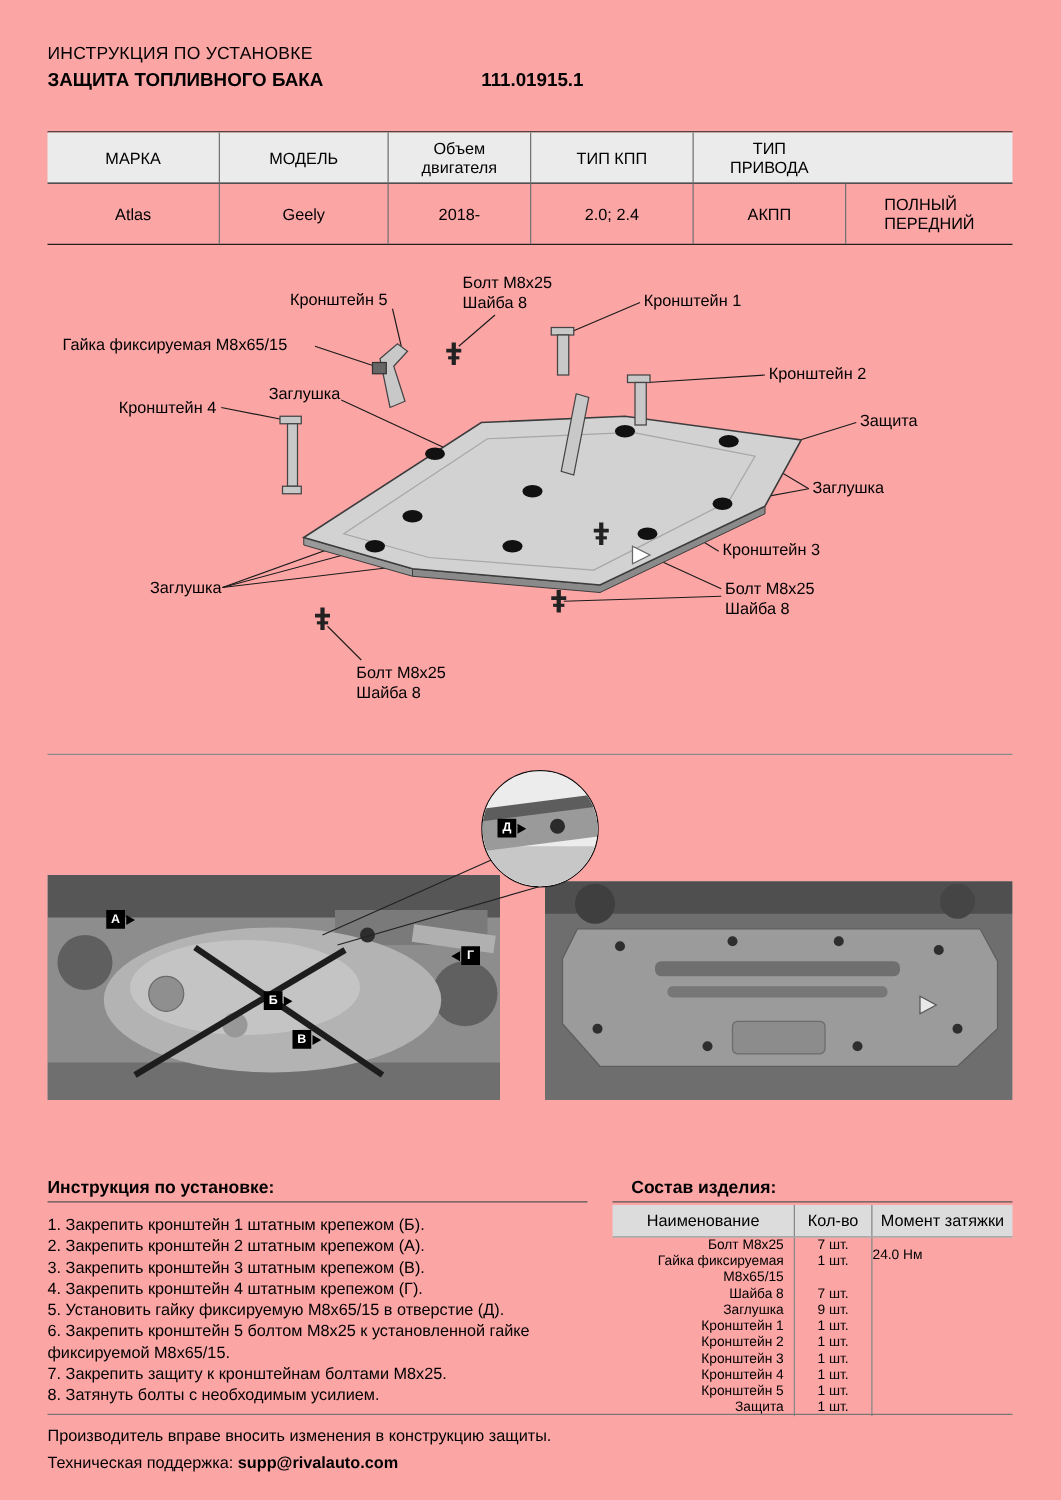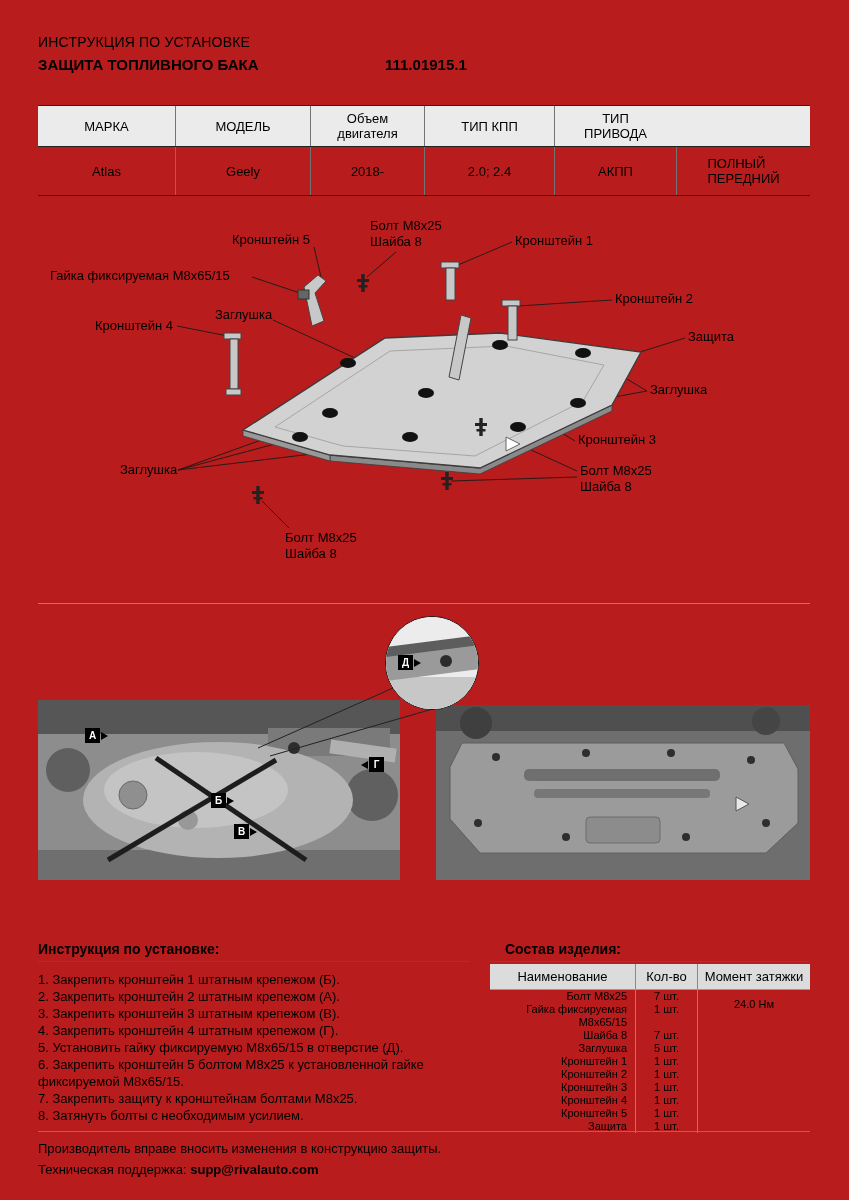--- a/index.html
+++ b/index.html
@@ -1,18 +1,18 @@
 <!DOCTYPE html>
 <html lang="ru"><head>
 <meta charset="utf-8">
 <style>
   *{margin:0;padding:0;box-sizing:border-box}
   html,body{background:#fff}
   body{font-family:"Liberation Sans",sans-serif;color:#000;width:849px}
-  .page{position:relative;width:849px;height:1200px;background:#b91c1c;overflow:hidden}
+  .page{position:relative;width:849px;height:1200px;background:#fca5a5;overflow:hidden}
   .abs{position:absolute}
   .pre{white-space:pre-line}
   .b{font-weight:bold}
 
   
   .hdr1{left:38px;top:34px;font-size:14px;letter-spacing:.2px}
   .hdr2{left:38px;top:56px;font-size:15px;font-weight:bold}
   .hdrnum{left:385px;top:56px;font-size:15px;font-weight:bold}
 
   
@@ -50,21 +50,21 @@
   .parts-hd{left:505px;top:941px;font-size:14px;font-weight:bold}
   .parts-hr{left:490px;top:961px;width:320px;height:1px;background:#555}
   .parts{left:490px;top:964px;width:320px}
   .parts-head{display:grid;grid-template-columns:145px 62px 113px;background:#dcdcdc;border-bottom:1px solid #999}
   .parts-head div{font-size:13px;text-align:center;padding:5px 2px;border-left:1px solid #888}
   .parts-head div:first-child{border-left:none}
   .parts-body{display:flex}
   .parts-grid{display:grid;grid-template-columns:145px 62px;width:207px}
   .pname{font-size:11px;line-height:13px;text-align:right;padding:0 8px 0 2px}
   .pqty{font-size:11px;line-height:13px;text-align:center;border-left:1px solid #888}
-  .ptorque{width:113px;border-left:1px solid #888;font-size:11px;text-align:center;padding-top:8px}
+  .ptorque{width:113px;border-left:1px solid #888;font-size:11px;padding-top:8px}
 
   
   .foot-hr{left:38px;top:1131px;width:772px;height:1px;background:#777}
   .foot1{left:38px;top:1141px;font-size:13px}
   .foot2{left:38px;top:1162px;font-size:13px}
 </style>
 </head>
 <body>
 
 <div class="page">
@@ -294,21 +294,21 @@
           <div class="pname">Болт М8х25</div>
           <div class="pqty">7 шт.</div>
 
           <div class="pname">Гайка фиксируемая М8х65/15</div>
           <div class="pqty">1 шт.</div>
 
           <div class="pname">Шайба 8</div>
           <div class="pqty">7 шт.</div>
 
           <div class="pname">Заглушка</div>
-          <div class="pqty">5 шт.</div>
+          <div class="pqty">9 шт.</div>
 
           <div class="pname">Кронштейн 1</div>
           <div class="pqty">1 шт.</div>
 
           <div class="pname">Кронштейн 2</div>
           <div class="pqty">1 шт.</div>
 
           <div class="pname">Кронштейн 3</div>
           <div class="pqty">1 шт.</div>
 

